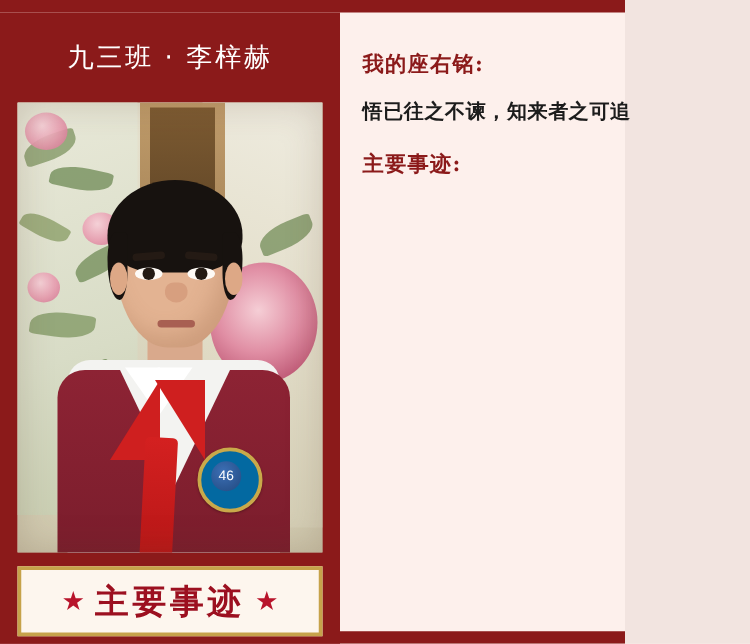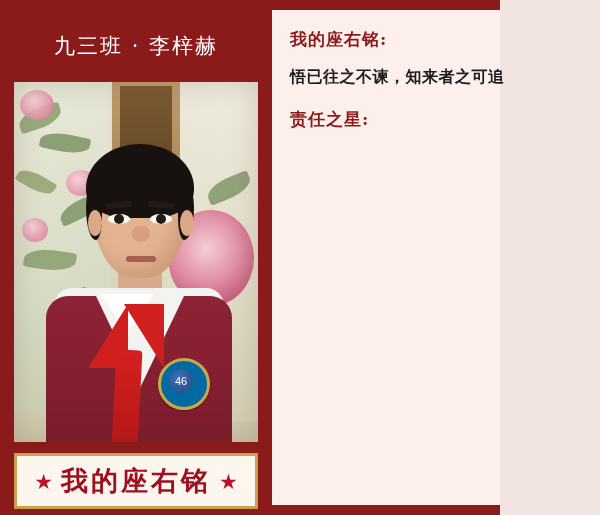--- a/index.html
+++ b/index.html
@@ -321,21 +321,21 @@
     height: 495px;
     box-sizing: border-box;
     padding: 18px 16px 10px 18px;
   }
   .section-heading {
     color: #8b1a1a;
     font-size: 17px;
     font-weight: bold;
     font-family: "DejaVu Serif", "Liberation Serif", serif;
     letter-spacing: 1px;
-    margin: 0 0 9px 0;
+    margin: 12px 0 9px 0;
   }
   .motto-text {
     color: #1c1c1c;
     font-size: 16px;
     font-weight: bold;
     font-family: "DejaVu Sans", "Liberation Sans", sans-serif;
     letter-spacing: .5px;
     margin: 16px 0 20px 0;
   }
   .deeds-text {
@@ -405,24 +405,24 @@
       <div class="scarf-r"></div>
       <div class="scarf-tail"></div>
       <div class="badge">
         <div class="badge-inner">46</div>
       </div>
       <div class="photo-shadow"></div>
     </div>
 
     <div class="award">
       <span class="award-star">★</span>
-      <span class="award-text">我的座右铭</span>
+      <span class="award-text">主要事迹</span>
       <span class="award-star">★</span>
     </div>
   </div>
 
   <div class="right-panel">
     <h2 class="section-heading">我的座右铭:</h2>
     <p class="motto-text">悟已往之不谏，知来者之可追</p>
-    <h2 class="section-heading">责任之星:</h2>
+    <h2 class="section-heading">主要事迹:</h2>
   </div>
 
 </div>
 
 </body></html>

